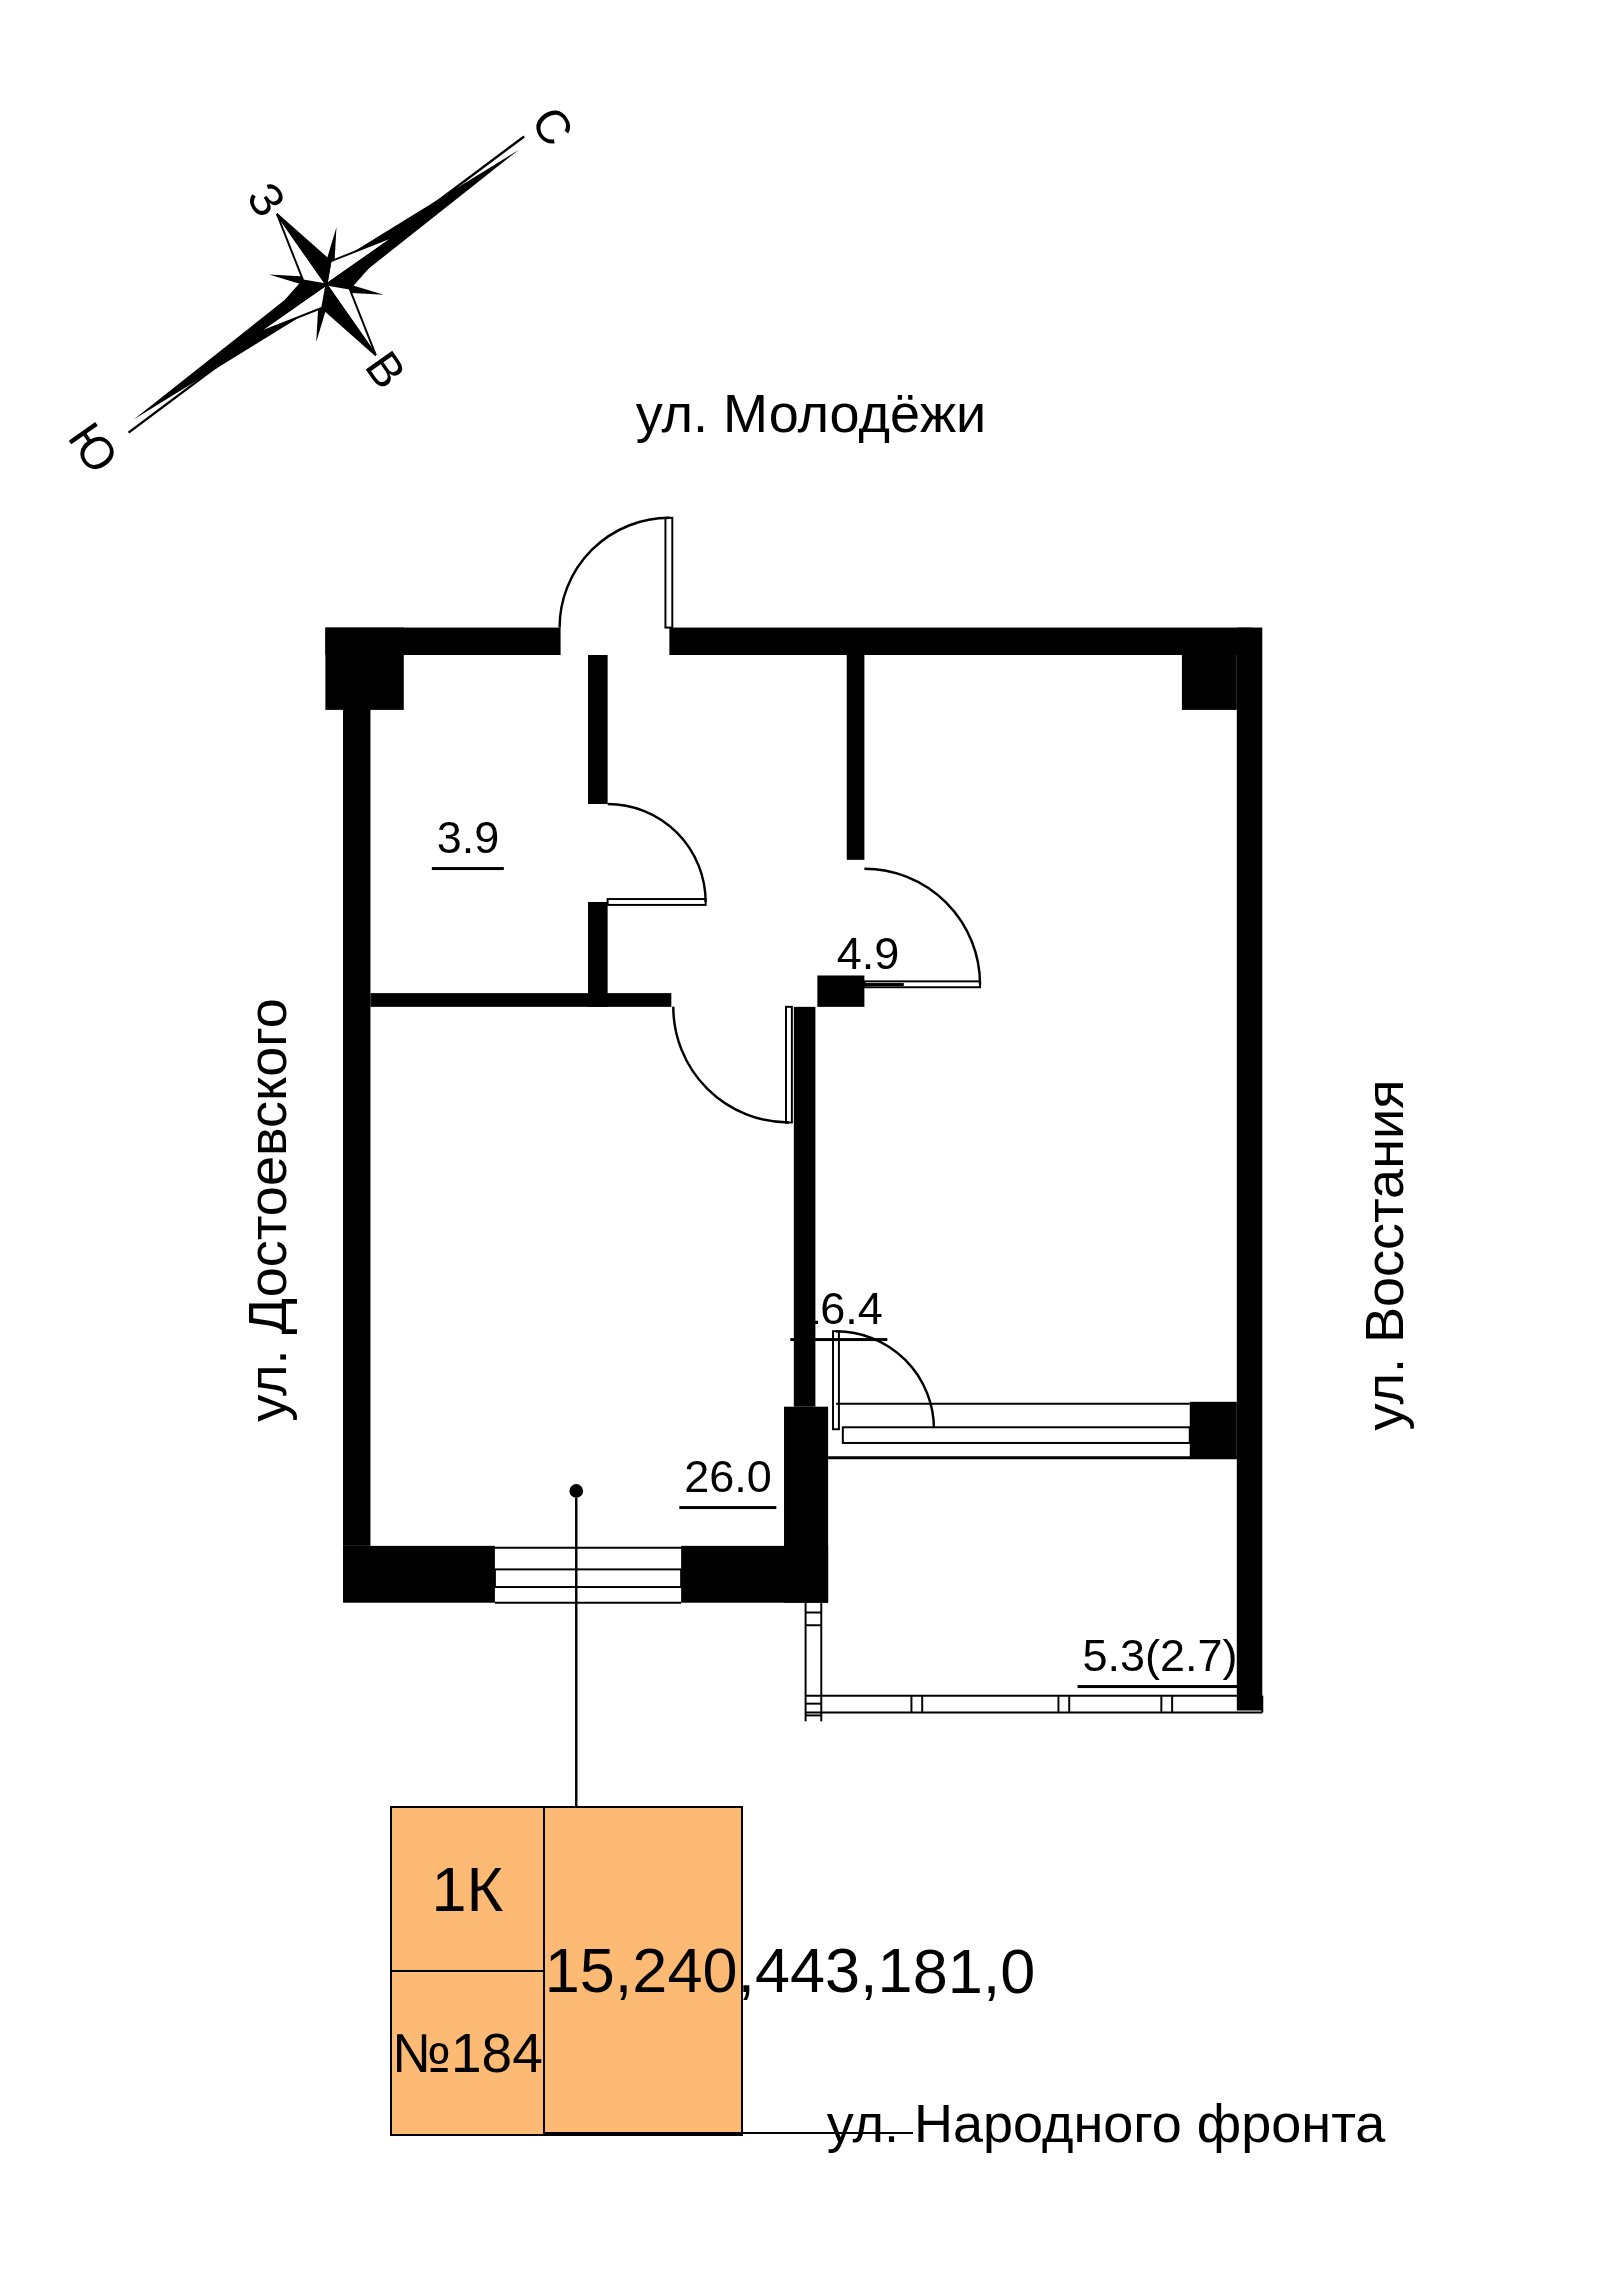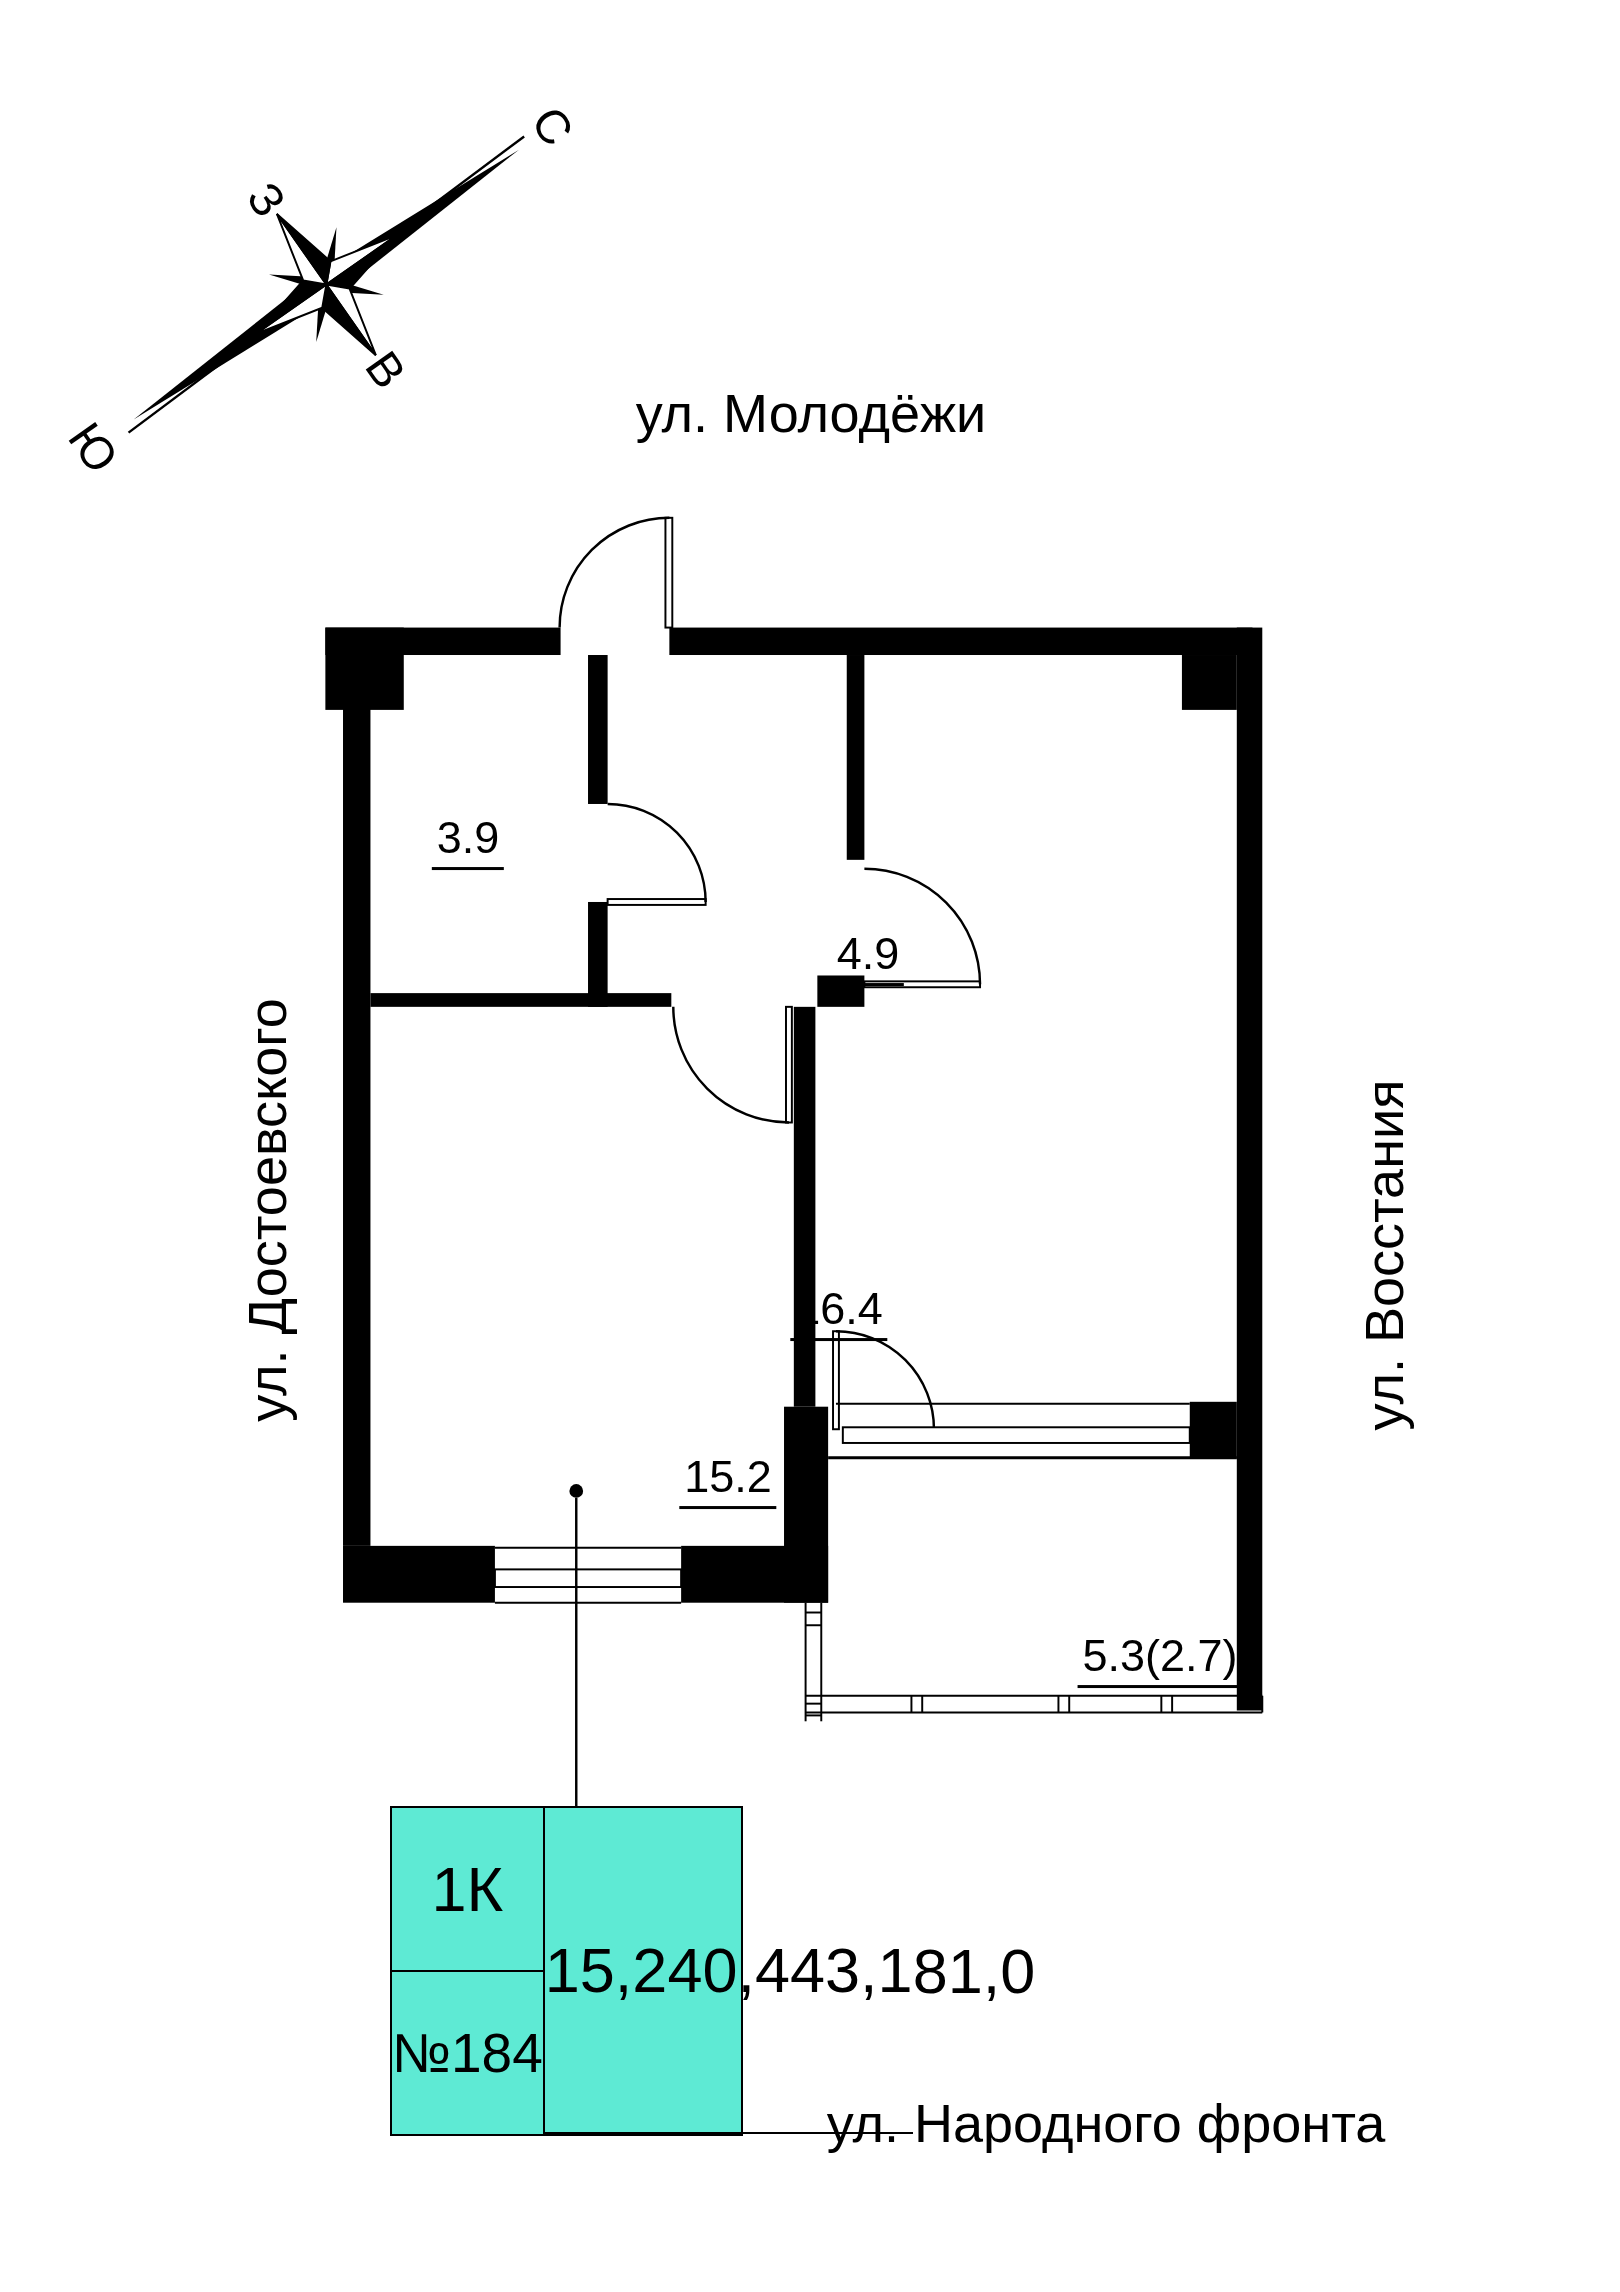--- a/index.html
+++ b/index.html
@@ -13,21 +13,21 @@
   .street{font-size:54px;}
   .street-vert{transform:translate(-50%,-50%) rotate(-90deg);}
   .room-area{
     font-size:45px;
     border-bottom:3.9px solid #000;
     padding:0 4.9px 2.9px 4.9px;
   }
   
   #info-table{
     position:absolute;left:390px;top:1806px;width:353px;height:330px;
-    border:2.9px solid #000;box-sizing:border-box;display:flex;background:#5eead4;
+    border:2.9px solid #000;box-sizing:border-box;display:flex;background:#fdba74;
   }
   #info-table .col-left{
     width:190px;border-right:2.9px solid #000;box-sizing:border-box;
     display:flex;flex-direction:column;
   }
   #info-table .col-right{flex:1;display:flex;flex-direction:row;}
   #info-table .cell{
     flex:1;display:flex;align-items:center;justify-content:center;
     box-sizing:border-box;
   }
@@ -153,21 +153,21 @@
   </svg>
 
   <div class="lbl street" style="left:811px;top:413px;text-align:right;">ул. Молодёжи</div>
   <div class="lbl street street-vert" style="left:267px;top:1210px;">ул. Достоевского</div>
   <div class="lbl street street-vert" style="left:1384px;top:1255px;">ул. Восстания</div>
   <div class="lbl street" style="left:1106px;top:2123px;">ул. Народного фронта</div>
 
   <div class="lbl room-area" style="left:468px;top:841px;">3.9</div>
   <div class="lbl room-area" style="left:868px;top:957px;">4.9</div>
   <div class="lbl room-area" style="left:839px;top:1312px;text-align:right;">16.4</div>
-  <div class="lbl room-area" style="left:728px;top:1480px;">15.2</div>
+  <div class="lbl room-area" style="left:728px;top:1480px;">26.0</div>
   <div class="lbl room-area" style="left:1160px;top:1659px;">5.3(2.7)</div>
 
   <div id="info-table">
     <div class="col-left">
       <div class="cell t-type">1К</div>
       <div class="cell t-num">№184</div>
     </div>
     <div class="col-right">
       <div class="cell t-val">15,2</div>
       <div class="cell t-val">40,4</div>

